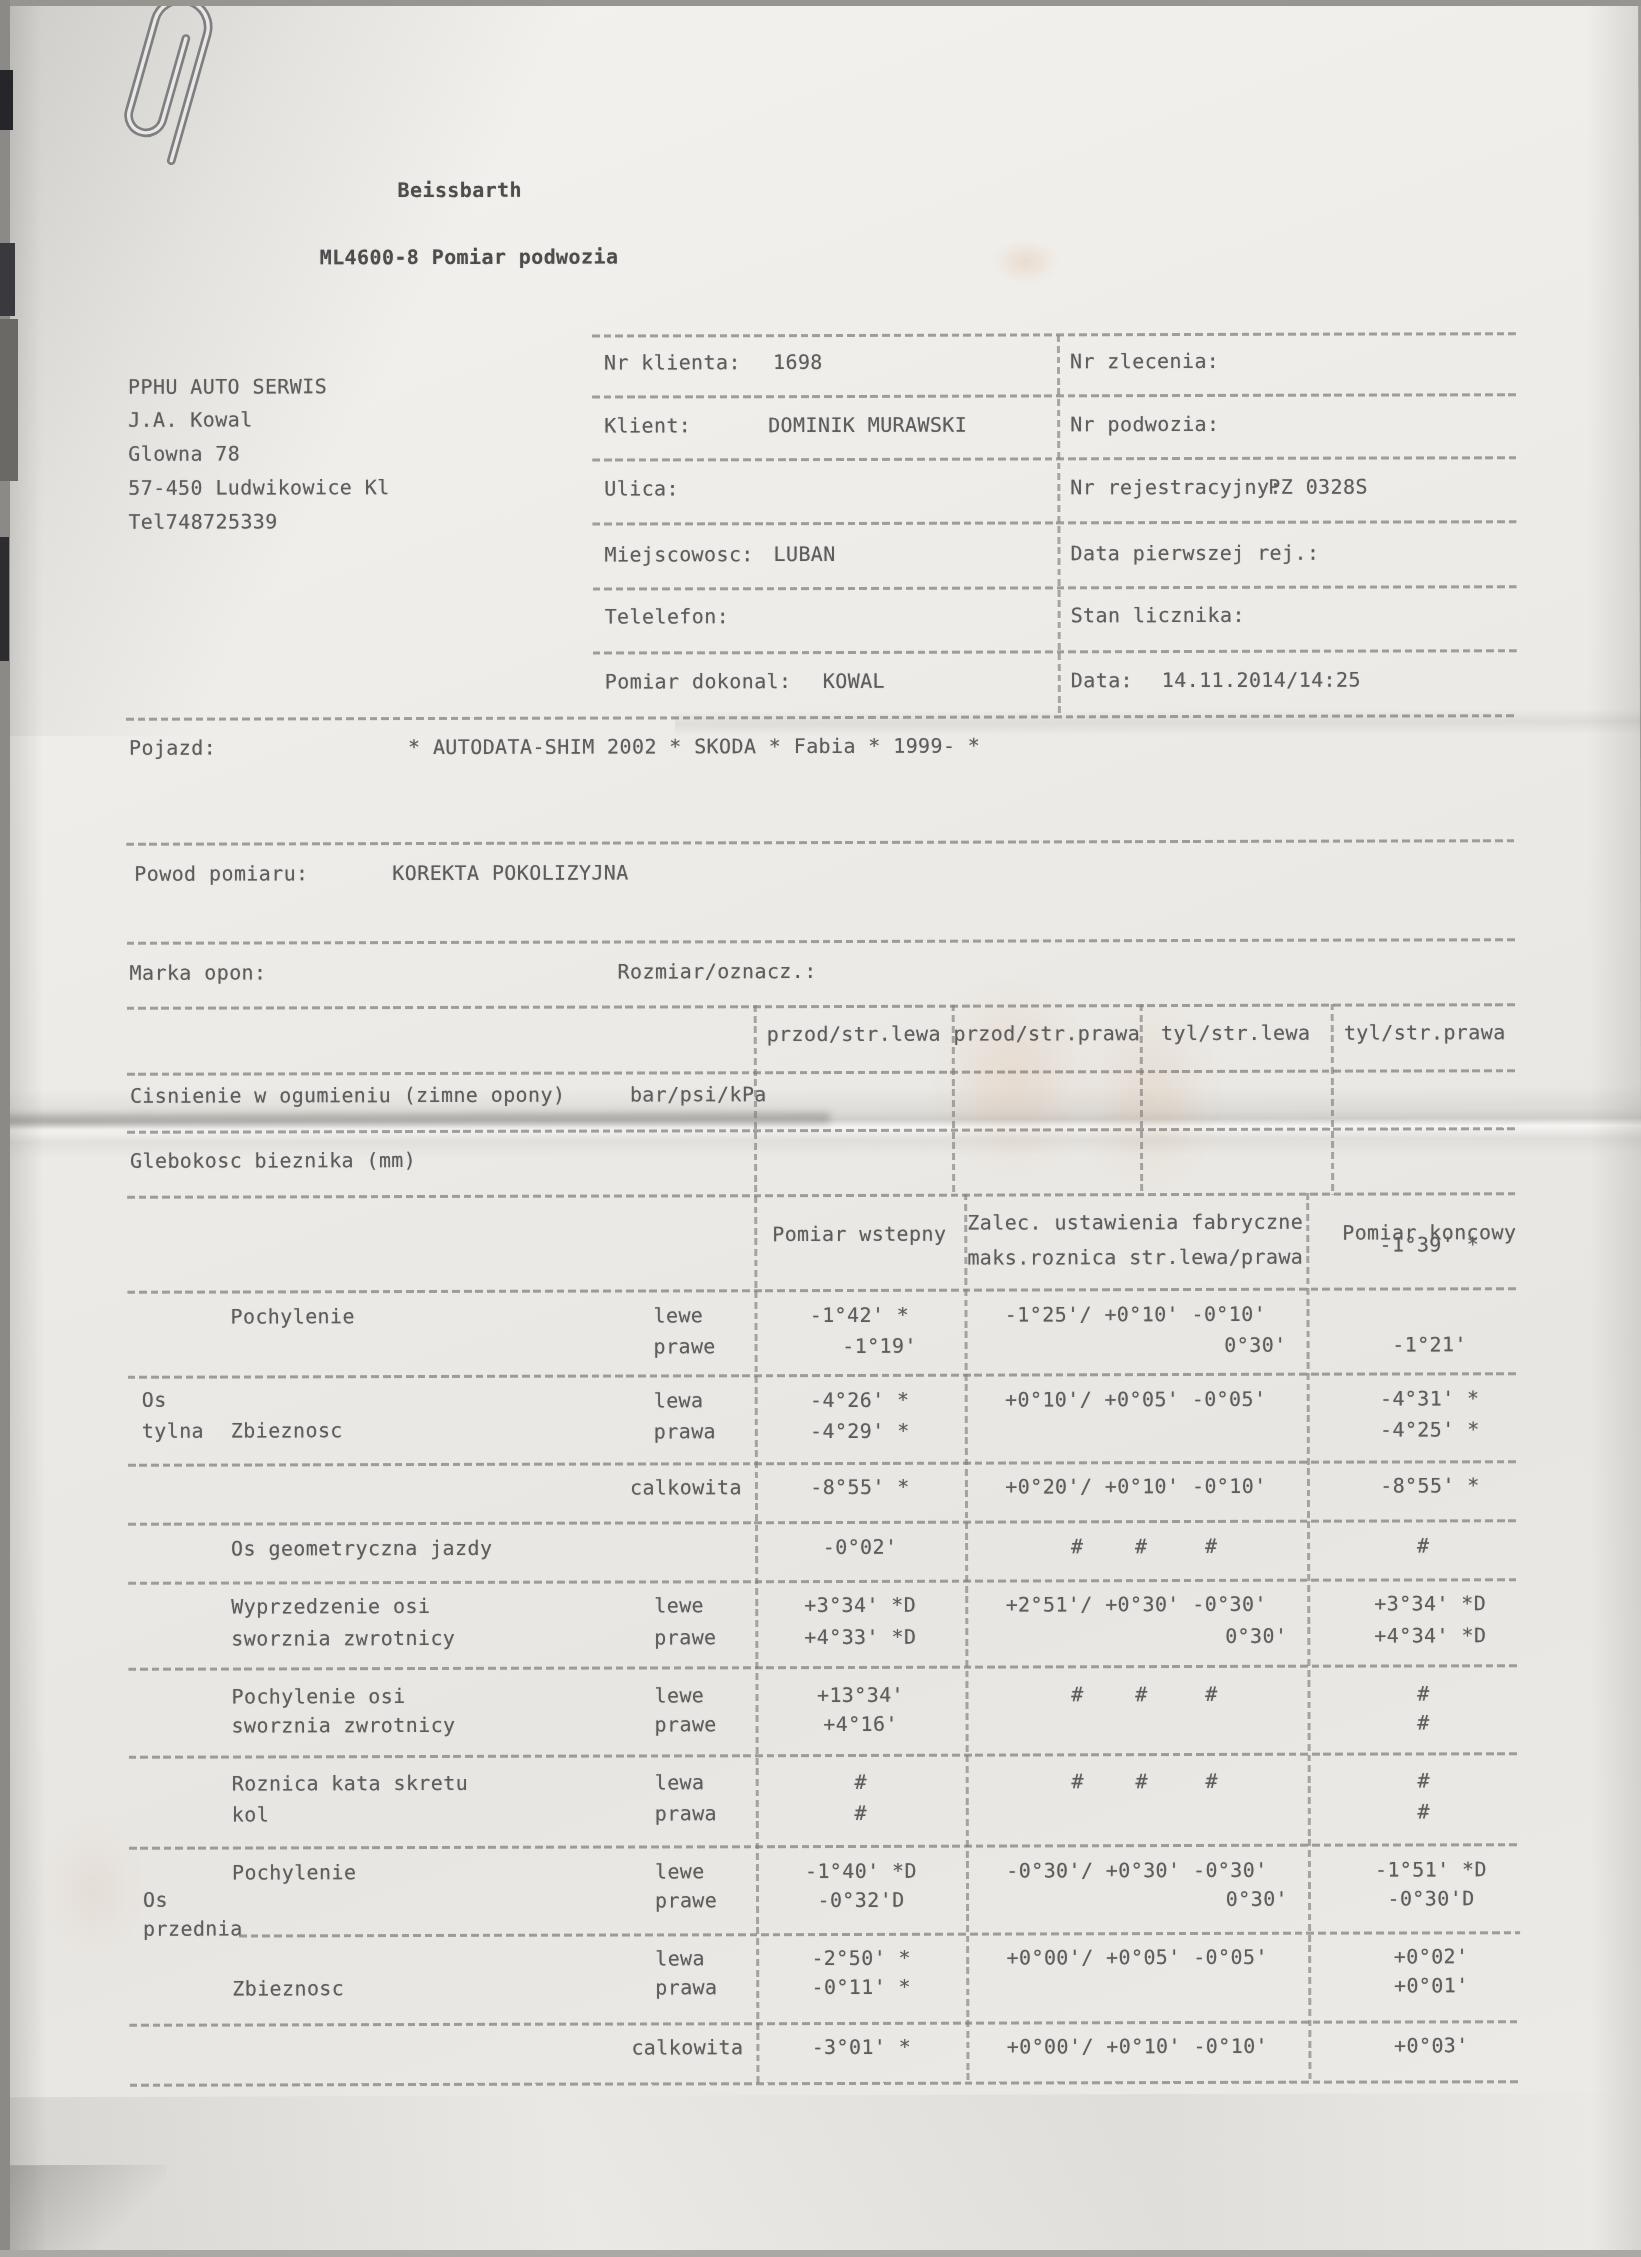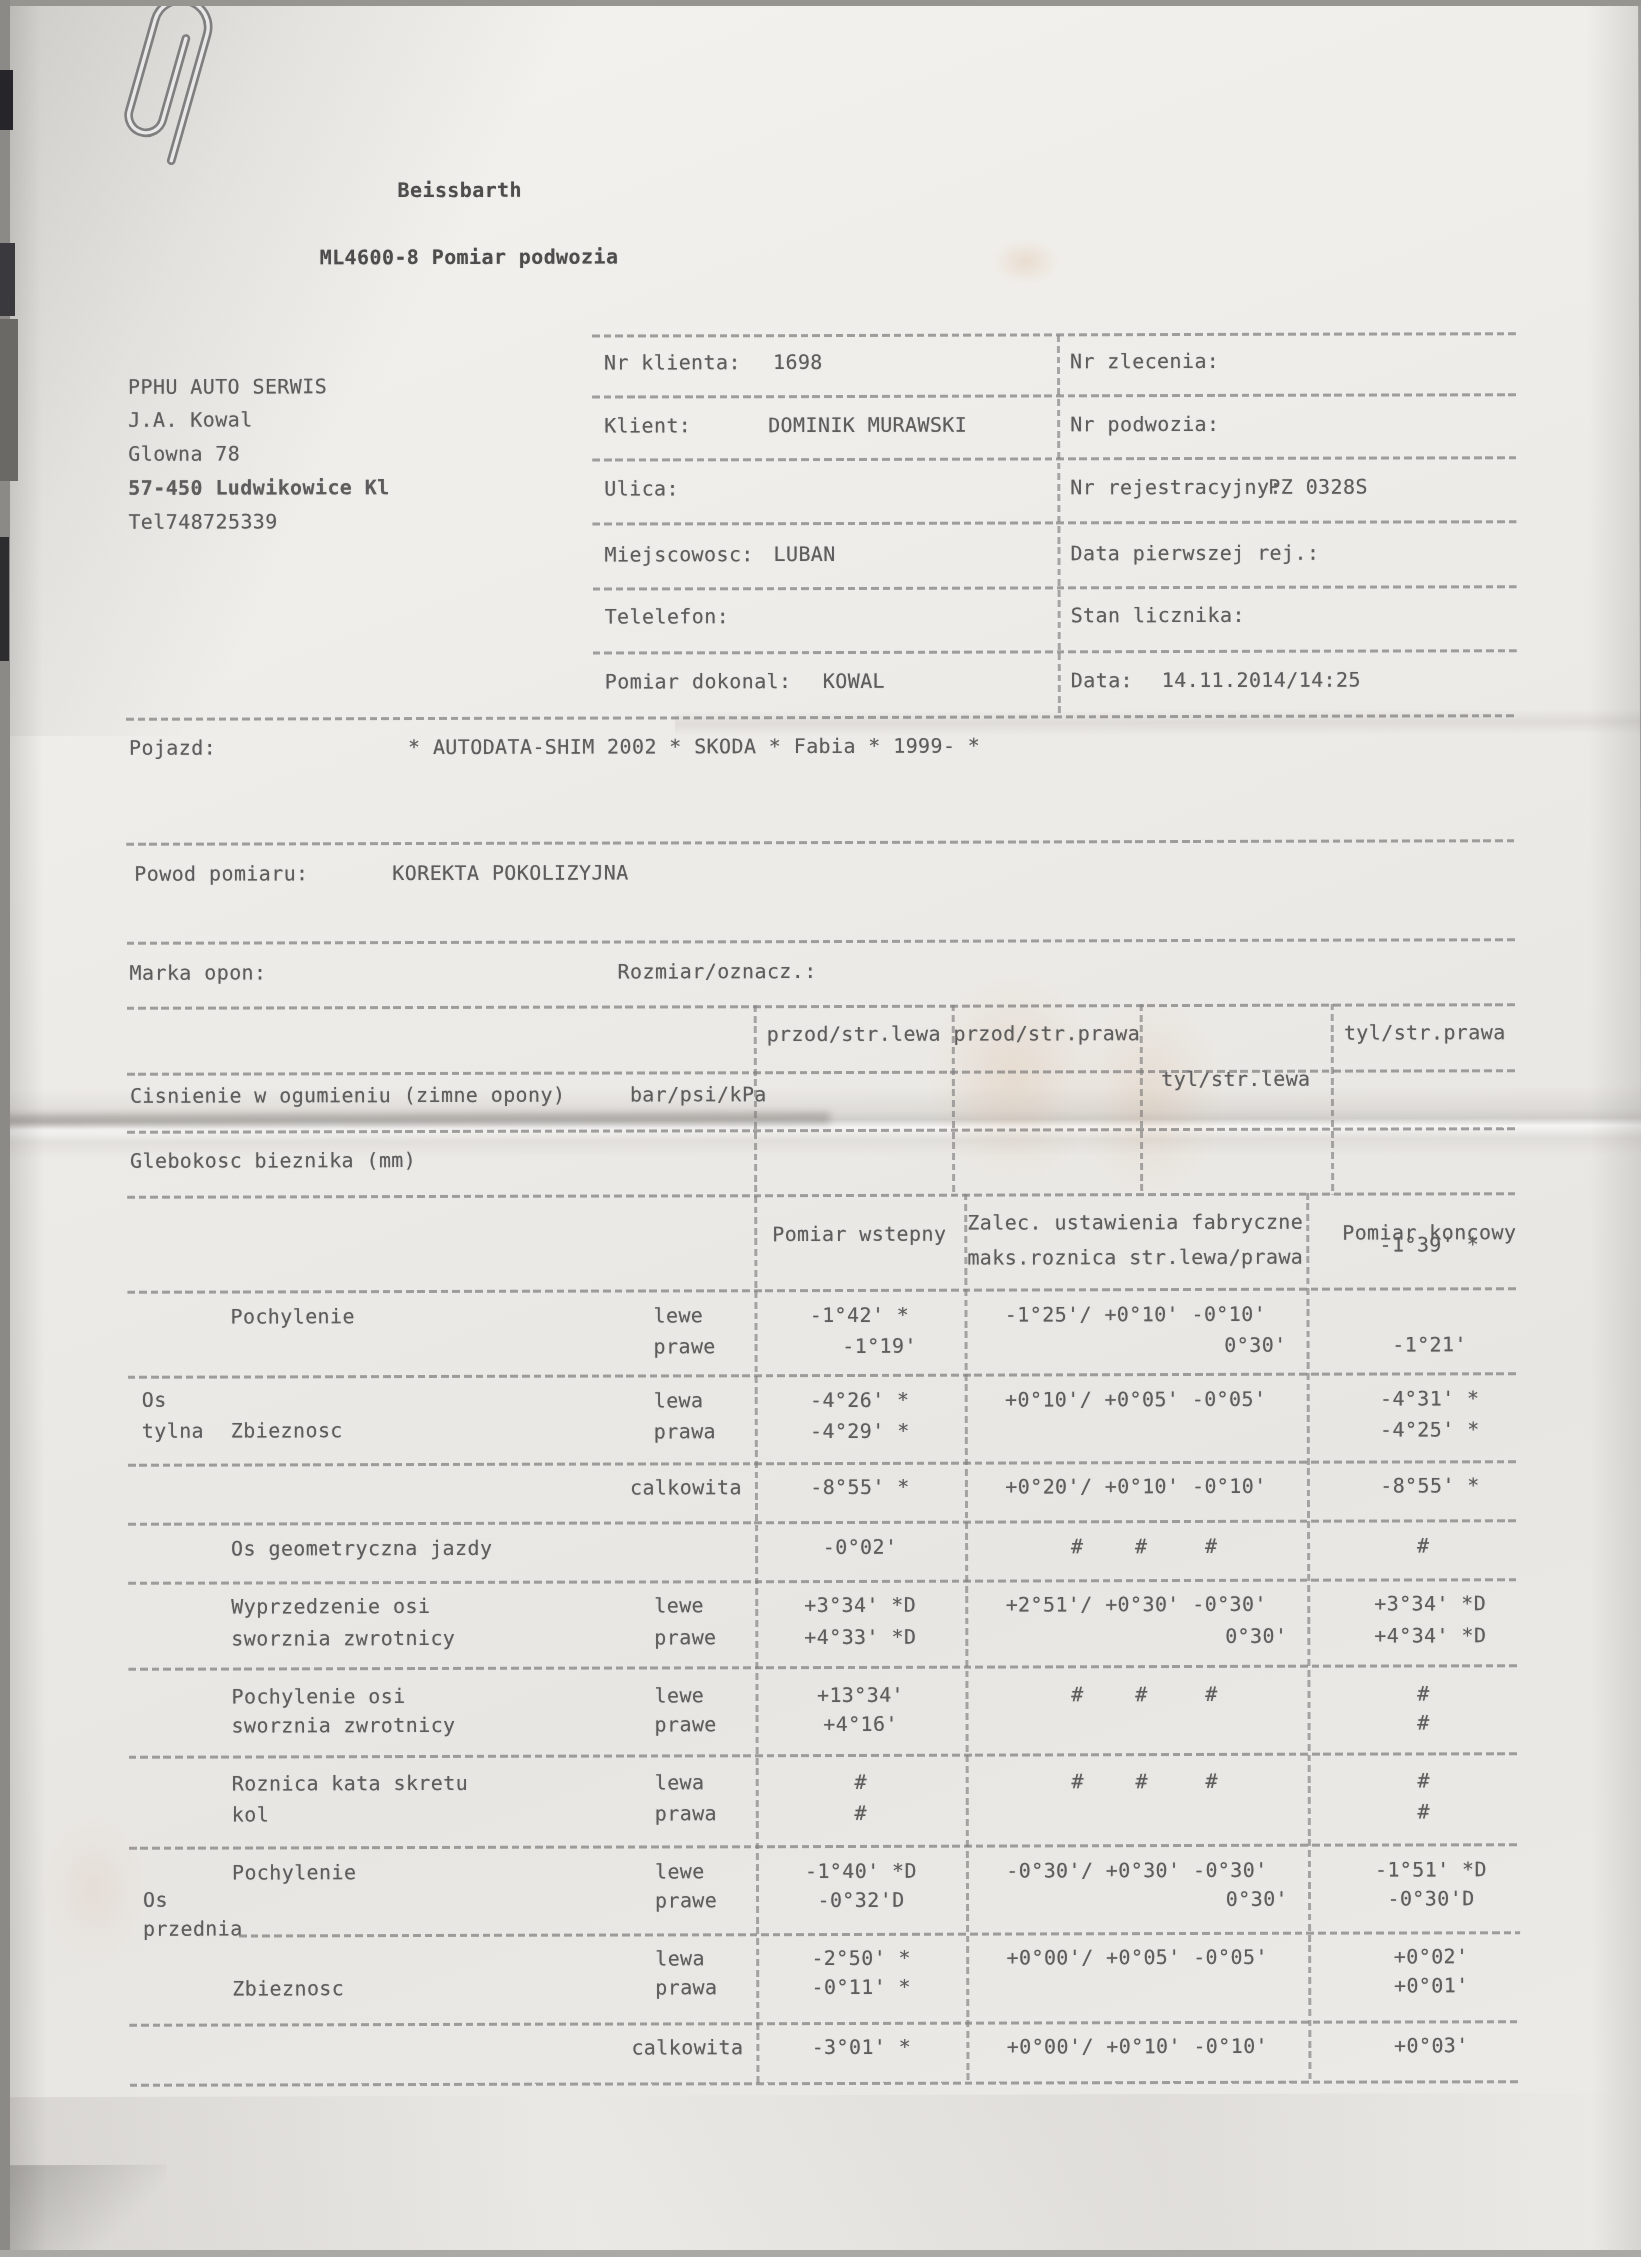--- a/index.html
+++ b/index.html
@@ -51,21 +51,21 @@
   <div class="smudge" style="left:1072px;top:999px;width:154px;height:198px;background:radial-gradient(ellipse,rgba(203,146,98,.14),rgba(0,0,0,0) 70%);"></div>
   <div class="smudge" style="left:994px;top:239px;width:68px;height:46px;background:radial-gradient(ellipse,rgba(205,150,100,.20),rgba(0,0,0,0) 70%);"></div>
   <div class="smudge" style="left:39px;top:1815px;width:106px;height:145px;background:radial-gradient(ellipse,rgba(210,160,140,.13),rgba(0,0,0,0) 70%);"></div>
 
   <div class="t b" style="left:400px;top:177px;">Beissbarth</div>
   <div class="t b" style="left:322px;top:244px;">ML4600-8 Pomiar podwozia</div>
 
   <div class="t" style="left:130px;top:373px;">PPHU AUTO SERWIS</div>
   <div class="t" style="left:130px;top:406px;">J.A. Kowal</div>
   <div class="t" style="left:130px;top:440px;">Glowna 78</div>
-  <div class="t" style="left:130px;top:474px;font-weight:bold;">57-450 Ludwikowice Kl</div>
+  <div class="t" style="left:130px;top:474px;">57-450 Ludwikowice Kl</div>
   <div class="t" style="left:130px;top:508px;">Tel748725339</div>
 
   <div class="t" style="left:606px;top:350px;">Nr klienta:</div>
   <div class="t" style="left:775px;top:350px;">1698</div>
   <div class="t" style="left:606px;top:413px;">Klient:</div>
   <div class="t" style="left:770px;top:413px;">DOMINIK MURAWSKI</div>
   <div class="t" style="left:606px;top:476px;">Ulica:</div>
   <div class="t" style="left:606px;top:542px;">Miejscowosc:</div>
   <div class="t" style="left:775px;top:542px;">LUBAN</div>
   <div class="t" style="left:606px;top:604px;">Telelefon:</div>
@@ -83,21 +83,21 @@
 
   <div class="t" style="left:130px;top:734px;">Pojazd:</div>
   <div class="t" style="left:409px;top:734px;">* AUTODATA-SHIM 2002 * SKODA * Fabia * 1999- *</div>
   <div class="t" style="left:135px;top:860px;">Powod pomiaru:</div>
   <div class="t" style="left:393px;top:860px;">KOREKTA POKOLIZYJNA</div>
 
   <div class="t" style="left:130px;top:959px;">Marka opon:</div>
   <div class="t" style="left:618px;top:959px;">Rozmiar/oznacz.:</div>
   <div class="t cx" style="left:854px;top:1022px;">przod/str.lewa</div>
   <div class="t cx" style="left:1047px;top:1022px;">przod/str.prawa</div>
-  <div class="t cx" style="left:1236px;top:1022px;margin-top:46px;">tyl/str.lewa</div>
+  <div class="t cx" style="left:1236px;top:1022px;">tyl/str.lewa</div>
   <div class="t cx" style="left:1425px;top:1022px;">tyl/str.prawa</div>
   <div class="t" style="left:130px;top:1082px;">Cisnienie w ogumieniu (zimne opony)</div>
   <div class="t" style="left:602px;top:1082px;margin-left:28px;">bar/psi/kPa</div>
   <div class="t" style="left:130px;top:1147px;">Glebokosc bieznika (mm)</div>
 
   <div class="t cx" style="left:859px;top:1222px;">Pomiar wstepny</div>
   <div class="t cx" style="left:1135px;top:1211px;">Zalec. ustawienia fabryczne</div>
   <div class="t cx" style="left:1135px;top:1246px;">maks.roznica str.lewa/prawa</div>
   <div class="t cx" style="left:1429px;top:1222px;">Pomiar koncowy</div>
 

